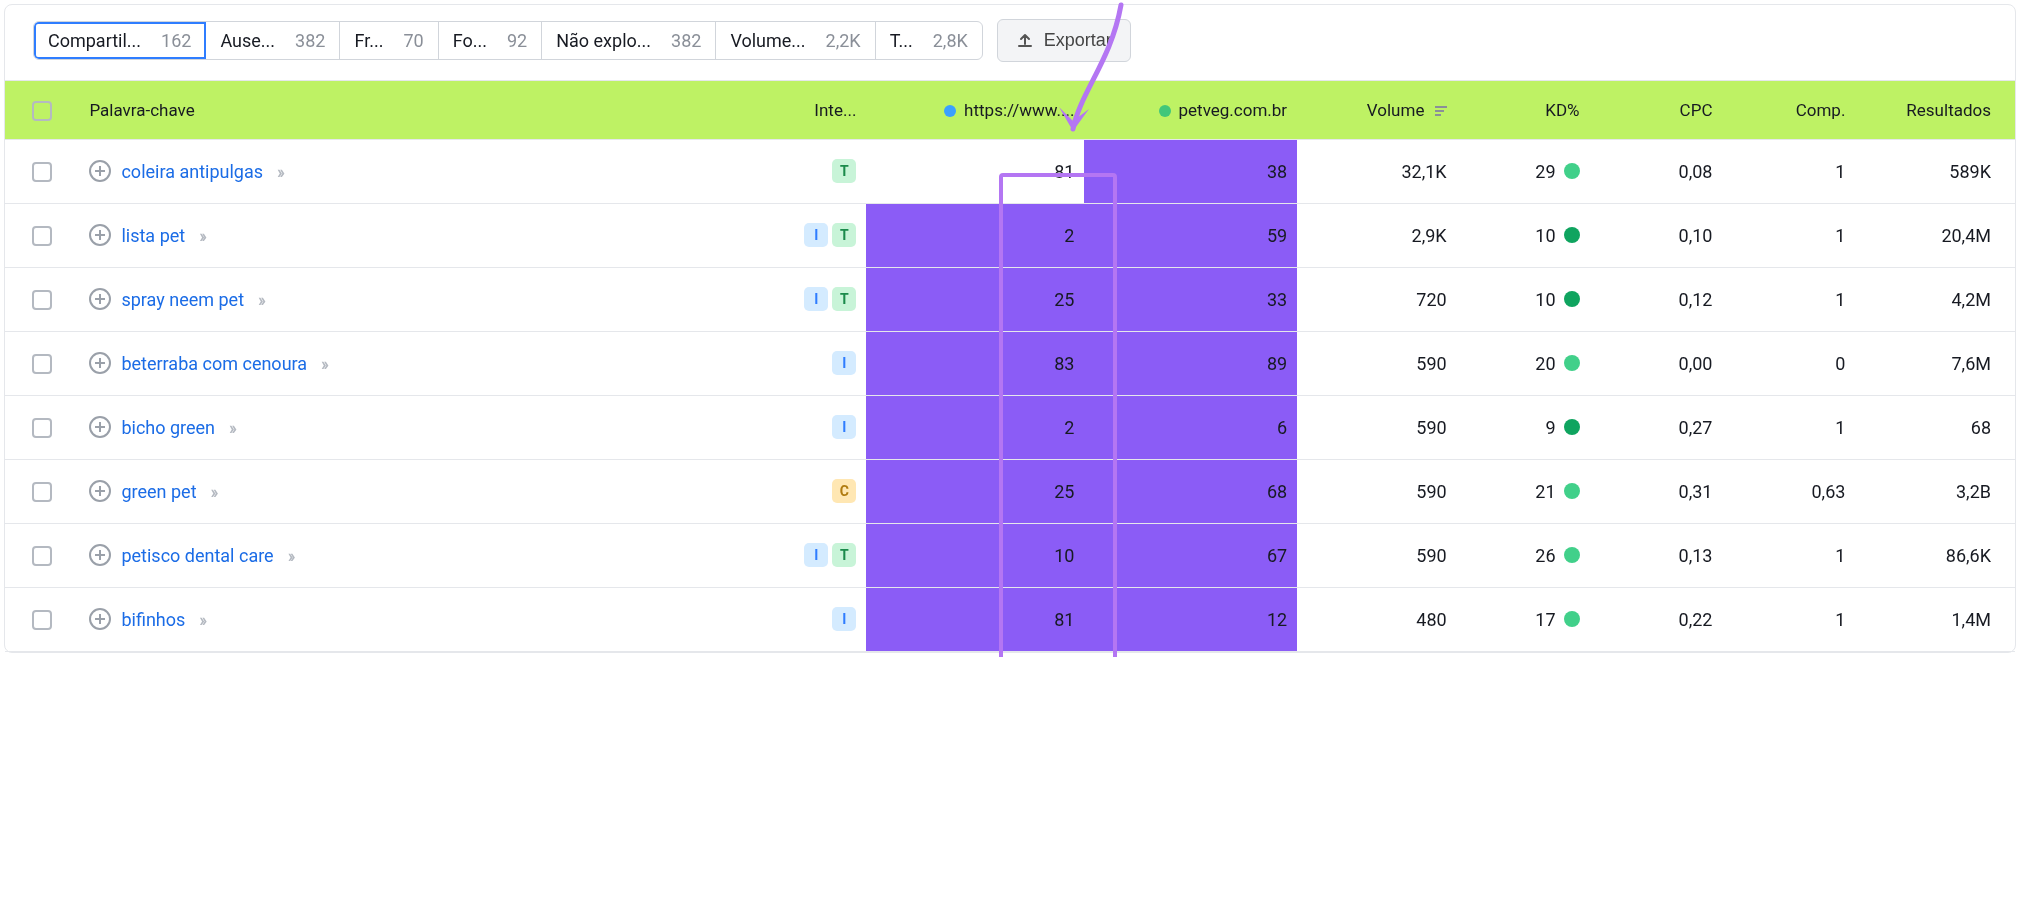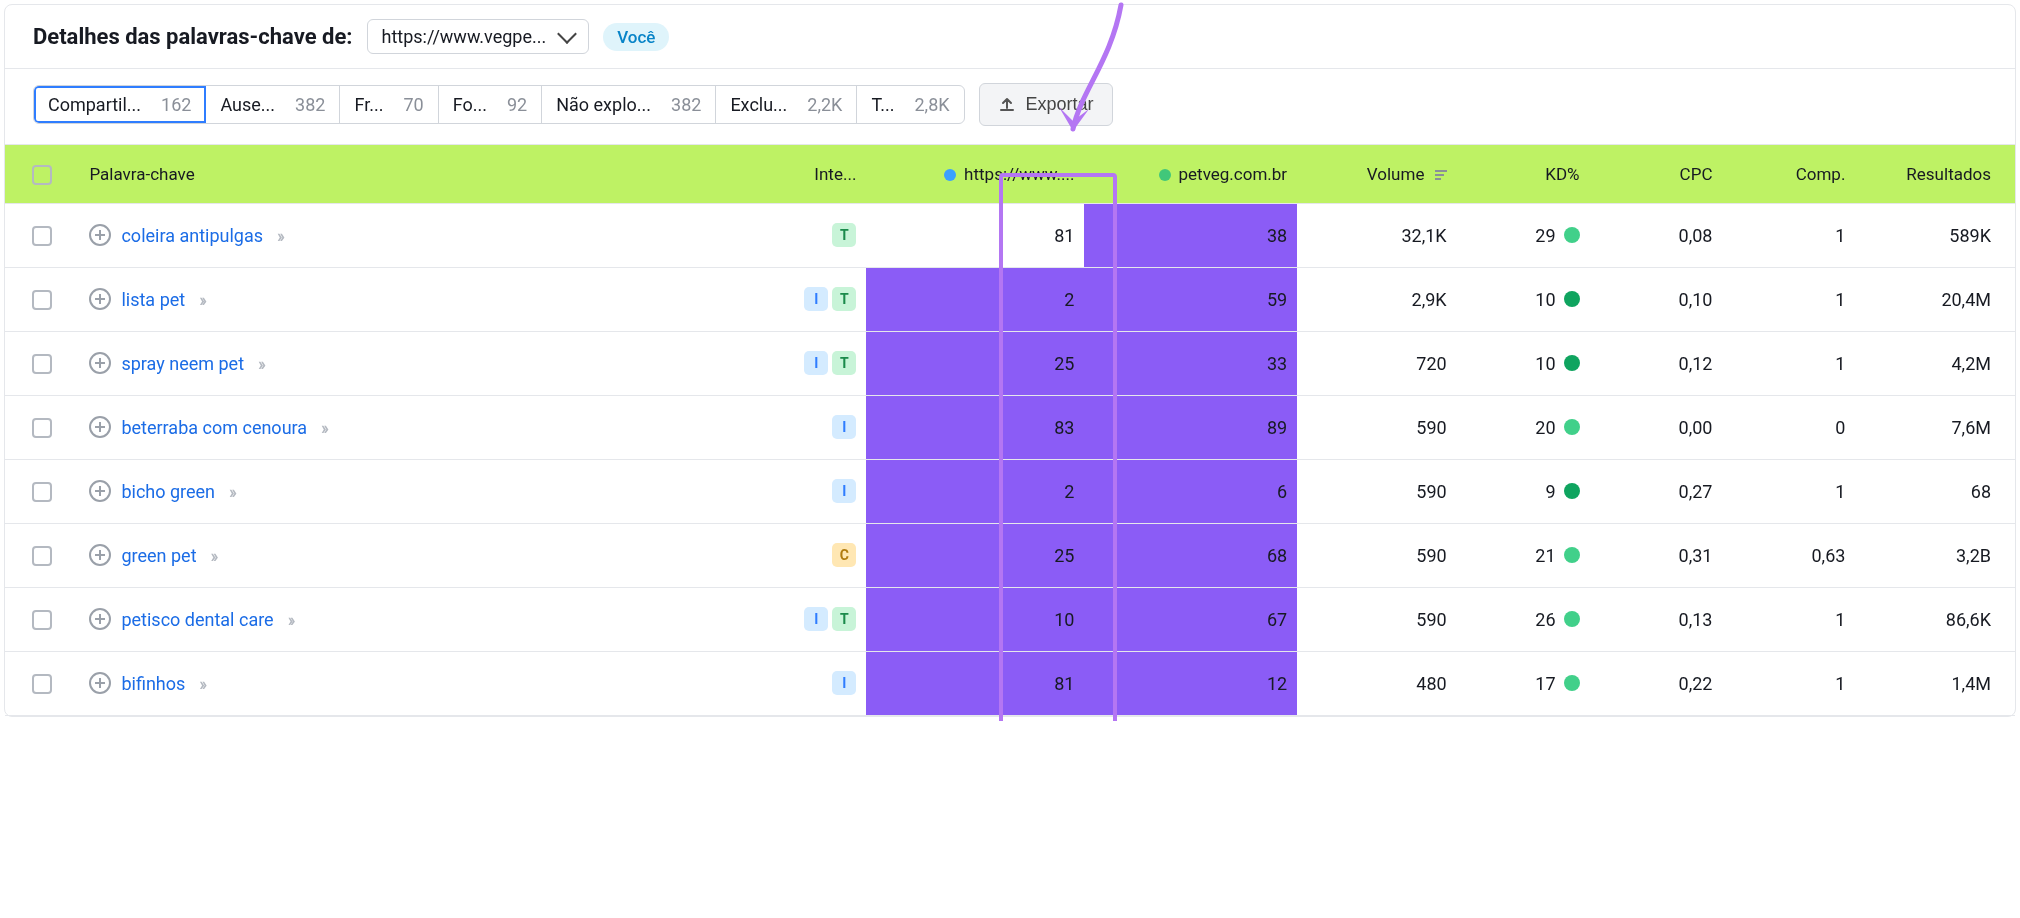--- a/index.html
+++ b/index.html
@@ -242,28 +242,20 @@
 
 <div class="panel">
 
   <div class="arrow-annot">
     <svg width="120" height="158" viewBox="0 0 120 158">
       <path d="M88 4 C 78 60, 48 90, 40 128" stroke="#b476f3" stroke-width="5" fill="none" stroke-linecap="round"></path>
       <path d="M40 130 L26 106 L40 120 L56 108 Z" fill="#b476f3"></path>
     </svg>
   </div>
 
-  <div class="header-row">
-    <div class="h-title">Detalhes das palavras-chave de:</div>
-    <div class="site-dropdown">
-      <span>https://www.vegpe...</span>
-      <span class="chev-down"></span>
-    </div>
-    <div class="pill-voce">Você</div>
-  </div>
 
   <div class="filters-row">
     <div class="seg-group" id="seg-group">
         <div class="seg active">
           <span class="lbl">Compartil...</span>
           <span class="num">162</span>
         </div>
         <div class="seg">
           <span class="lbl">Ause...</span>
           <span class="num">382</span>
@@ -274,21 +266,21 @@
         </div>
         <div class="seg">
           <span class="lbl">Fo...</span>
           <span class="num">92</span>
         </div>
         <div class="seg">
           <span class="lbl">Não explo...</span>
           <span class="num">382</span>
         </div>
         <div class="seg">
-          <span class="lbl">Exclu...</span>
+          <span class="lbl">Volume...</span>
           <span class="num">2,2K</span>
         </div>
         <div class="seg">
           <span class="lbl">T...</span>
           <span class="num">2,8K</span>
         </div>
       </div>
 
 
     <button class="btn-export">

